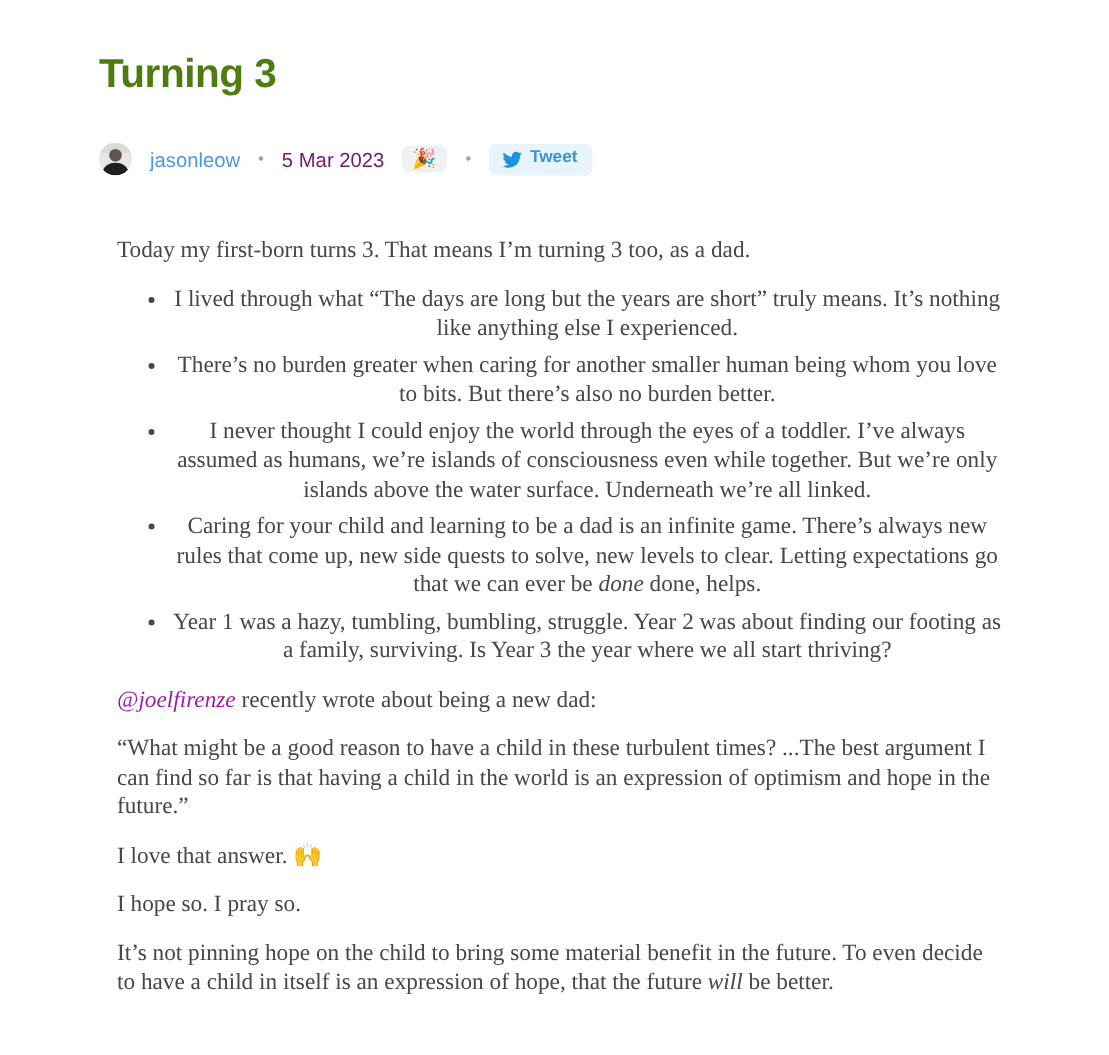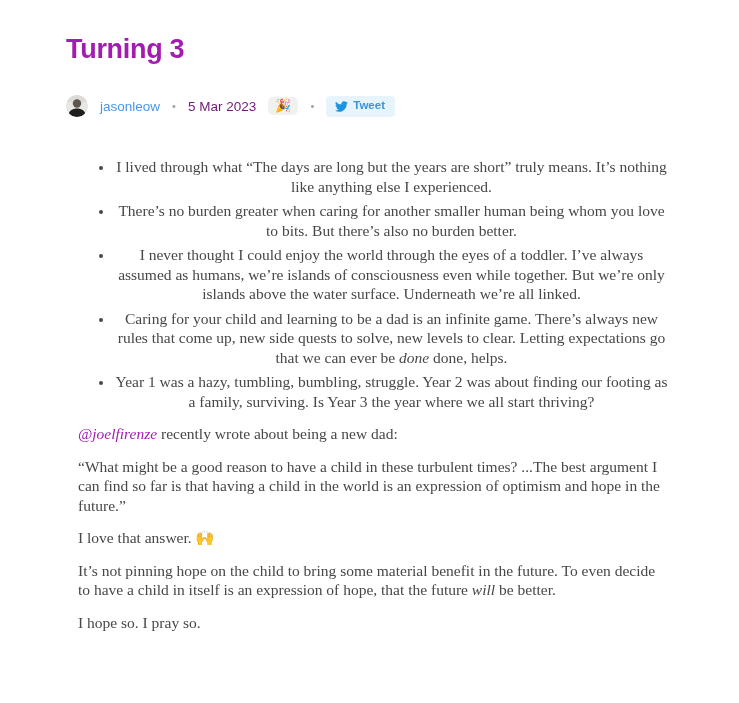--- a/index.html
+++ b/index.html
@@ -8,21 +8,21 @@
     font-family: "Liberation Sans", sans-serif;
   }
   .page { padding: 34px 70px 0 66px; }
 
   h1.title {
     margin: 0 0 30px 0;
     font-family: "Liberation Sans", sans-serif;
     font-weight: 700;
     font-size: 27px;
     letter-spacing: -0.3px;
-    color: #a21caf;
+    color: #4d7c0f;
   }
 
   .meta {
     display: flex; align-items: center; gap: 12px;
     font-size: 13.5px; color: #72777d;
     margin-bottom: 40px;
   }
   .avatar {
     width: 22px; height: 22px; border-radius: 50%;
     overflow: hidden; display: inline-block; flex: 0 0 auto;
@@ -92,33 +92,34 @@
     <span class="dot">•</span>
     <a class="tweet-btn">
       <svg width="13" height="13" viewBox="0 0 24 24" fill="#1b95e0">
         <path d="M23.954 4.569c-.885.389-1.83.654-2.825.775 1.014-.611 1.794-1.574 2.163-2.723-.951.555-2.005.959-3.127 1.184-.896-.959-2.173-1.559-3.591-1.559-2.717 0-4.92 2.203-4.92 4.917 0 .39.045.765.127 1.124C7.691 8.094 4.066 6.13 1.64 3.161c-.427.722-.666 1.561-.666 2.475 0 1.71.87 3.213 2.188 4.096-.807-.026-1.566-.248-2.228-.616v.061c0 2.385 1.693 4.374 3.946 4.827-.413.111-.849.171-1.296.171-.314 0-.615-.03-.916-.086.631 1.953 2.445 3.377 4.604 3.417-1.68 1.319-3.809 2.105-6.102 2.105-.39 0-.779-.023-1.17-.067 2.189 1.394 4.768 2.209 7.557 2.209 9.054 0 13.999-7.496 13.999-13.986 0-.209 0-.42-.015-.63.961-.689 1.8-1.56 2.46-2.548l-.047-.02z"></path>
       </svg>
       <span>Tweet</span>
     </a>
   </div>
 
   <div class="article">
+    <p>Today my first-born turns 3. That means I’m turning 3 too, as a dad.</p>
 
     <ul>
       <li>I lived through what “The days are long but the years are short” truly means. It’s nothing like anything else I experienced.</li>
       <li>There’s no burden greater when caring for another smaller human being whom you love to bits. But there’s also no burden better.</li>
       <li>I never thought I could enjoy the world through the eyes of a toddler. I’ve always assumed as humans, we’re islands of consciousness even while together. But we’re only islands above the water surface. Underneath we’re all linked.</li>
       <li><span>Caring for your child and learning to be a dad is an infinite game. There’s always new rules that come up, new side quests to solve, new levels to clear. Letting expectations go that we can ever be </span><i>done</i><span> done, helps.</span></li>
       <li>Year 1 was a hazy, tumbling, bumbling, struggle. Year 2 was about finding our footing as a family, surviving. Is Year 3 the year where we all start thriving?</li>
     </ul>
 
     <p><a>@joelfirenze</a><span> recently wrote about being a new dad:</span></p>
 
     <p>“What might be a good reason to have a child in these turbulent times? ...The best argument I can find so far is that having a child in the world is an expression of optimism and hope in the future.”</p>
 
     <p>I love that answer. 🙌</p>
 
+    <p>I hope so. I pray so.</p>
+
     <p><span>It’s not pinning hope on the child to bring some material benefit in the future. To even decide to have a child in itself is an expression of hope, that the future </span><i>will</i><span> be better.</span></p>
-
-    <p>I hope so. I pray so.</p>
   </div>
 
 </div>
 
 </body></html>

